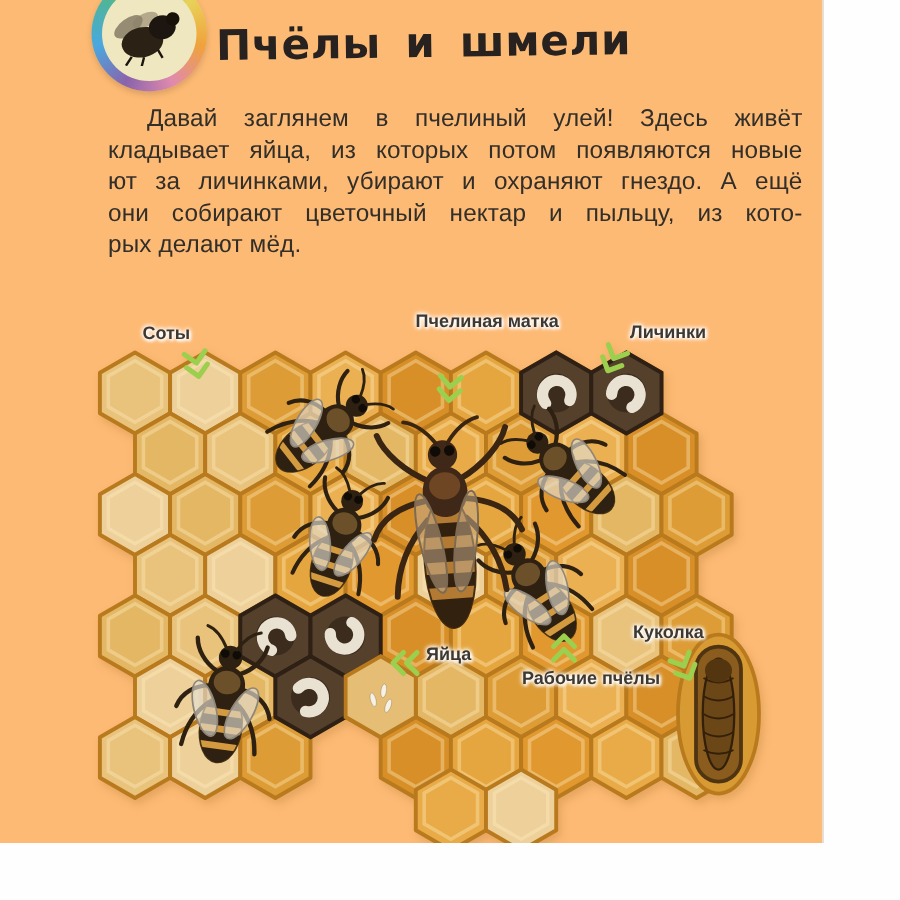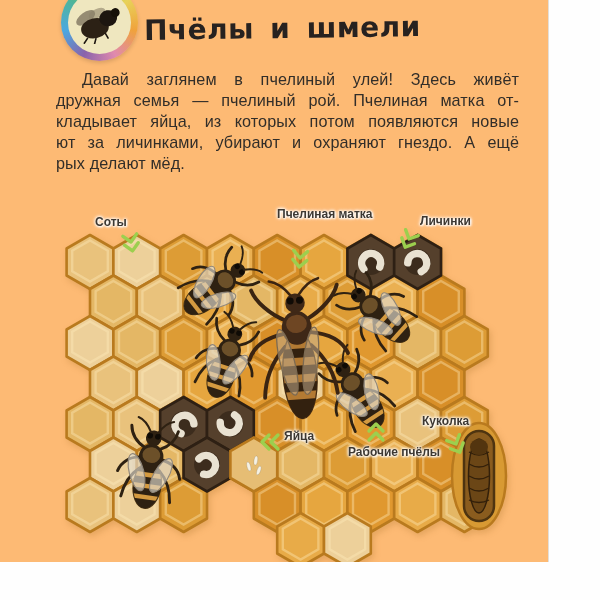--- a/index.html
+++ b/index.html
@@ -14,21 +14,21 @@
     display:flex;align-items:center;justify-content:center;
     box-shadow:0 2px 4px rgba(0,0,0,.15)}
   .badge-inner{width:63px;height:63px;border-radius:50%;background:#efe7bf;
     display:flex;align-items:center;justify-content:center;overflow:hidden}
 
   .title{position:absolute;left:144px;top:12px;font-size:28px;font-weight:bold;
     color:#272220;letter-spacing:.5px;word-spacing:6px;transform:rotate(-.8deg);
     font-family:"DejaVu Sans","Liberation Sans",sans-serif}
 
   
-  .para{position:absolute;left:56px;top:69px;width:463px;font-size:16.2px;
+  .para{position:absolute;left:72px;top:69px;width:463px;font-size:16.2px;
     line-height:21px;color:#322e29;letter-spacing:.1px}
   .pline{text-align:justify;text-align-last:justify}
   .pline.first{text-indent:26px}
   .pline.last{text-align-last:left}
 
   
   #hive{position:absolute;left:0;top:0;
     filter:drop-shadow(2px 3px 3px rgba(140,90,20,.22))}
   .lbl{position:absolute;font-weight:bold;font-size:12px;color:#3d3832;white-space:nowrap;
     text-shadow:0 0 3px #fff,0 0 3px #fff,0 0 4px #fff,1px 1px 2px #fff}
@@ -74,23 +74,23 @@
           <path d="M12,33 l-5,5 M20,35 l-3,6 M30,32 l2,6" stroke="#1d1610" stroke-width="1.6" fill="none"></path>
         </g>
       </svg>
     </div>
   </div>
 
   <h1 class="title">Пчёлы и шмели</h1>
 
   <div class="para" id="para">
       <div class="pline first">Давай заглянем в пчелиный улей! Здесь живёт</div>
-      <div class="pline">дружная семья — пчелиный рой. Пчелиная матка от-</div>
       <div class="pline">кладывает яйца, из которых потом появляются новые</div>
       <div class="pline">ют за личинками, убирают и охраняют гнездо. А ещё</div>
+      <div class="pline">они собирают цветочный нектар и пыльцу, из кото-</div>
       <div class="pline last">рых делают мёд.</div>
     </div>
 
   <svg id="hive" width="600" height="600" viewBox="0 0 600 600">
     <defs>
       <clipPath id="abdClip">
           <ellipse cx="0" cy="18" rx="12.5" ry="21"></ellipse>
         </clipPath>
       <clipPath id="qClip">
           <ellipse cx="0" cy="22" rx="13" ry="34"></ellipse>

